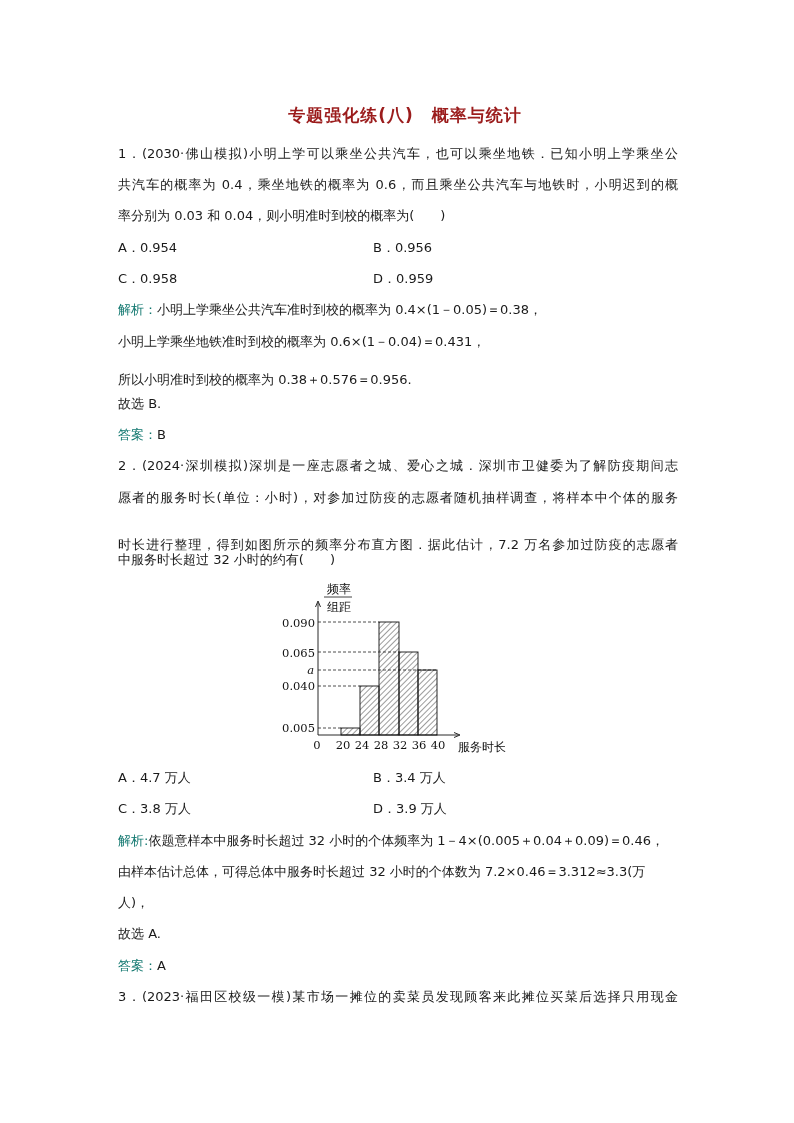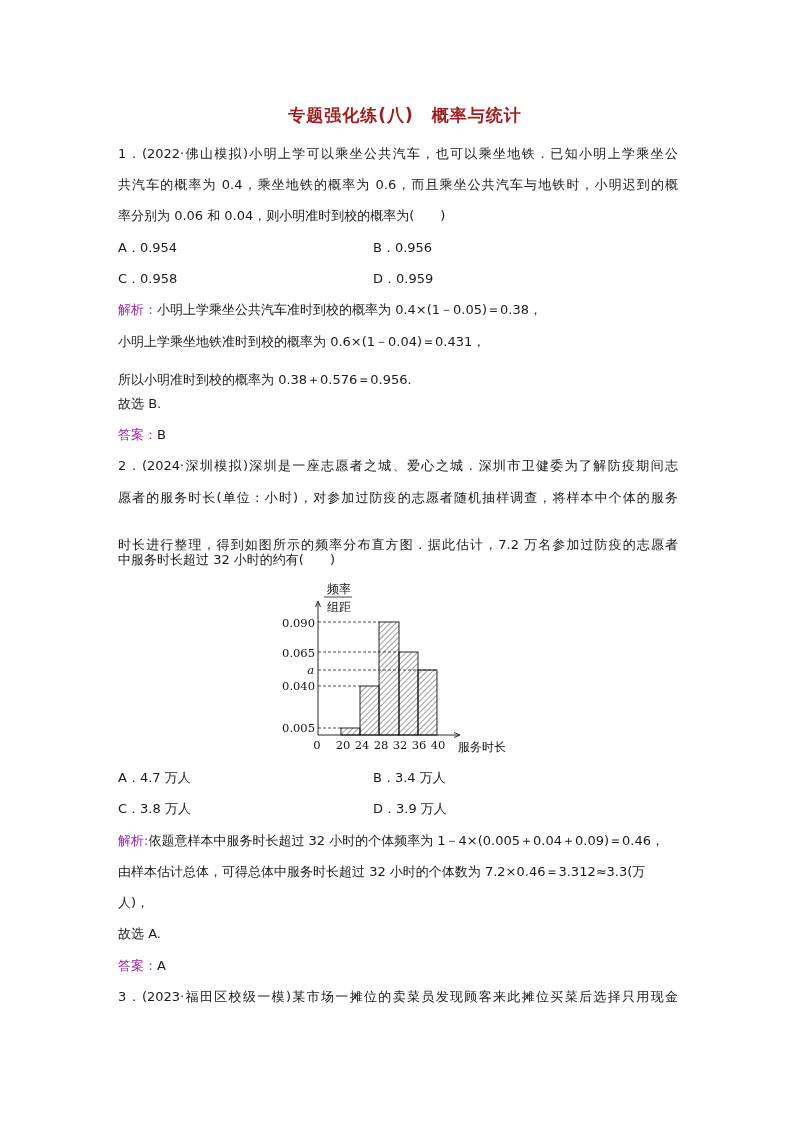--- a/index.html
+++ b/index.html
@@ -3,31 +3,31 @@
 <meta charset="utf-8">
 <style>
   html, body { margin: 0; padding: 0; background: #ffffff; }
   body { width: 794px; height: 1123px; position: relative; overflow: hidden;
          font-family: "DejaVu Sans", "Liberation Sans", sans-serif; color: #1a1a1a; }
   .page-title { position: absolute; top: 104px; left: 0; width: 794px; text-align: center;
                 font-size: 17px; font-weight: bold; color: #9b1c1c; letter-spacing: 1px; padding-left: 8px; }
   .line { position: absolute; left: 118px; font-size: 13px; line-height: 16px; white-space: nowrap; }
   .line.full { width: 560px; text-align: justify; text-align-last: justify; }
   .opt { position: absolute; font-size: 13px; line-height: 16px; white-space: nowrap; }
-  .label-red { color: #a21caf; }
+  .label-red { color: #0f766e; }
   .chart { position: absolute; left: 262px; top: 578px; width: 260px; height: 182px; }
 </style>
 </head>
 <body>
 
 <div class="page-title">专题强化练(八)　概率与统计</div>
 
-<div class="line full" style="top:146px">1．(2022·佛山模拟)小明上学可以乘坐公共汽车，也可以乘坐地铁．已知小明上学乘坐公</div>
+<div class="line full" style="top:146px">1．(2030·佛山模拟)小明上学可以乘坐公共汽车，也可以乘坐地铁．已知小明上学乘坐公</div>
 <div class="line full" style="top:177px">共汽车的概率为 0.4，乘坐地铁的概率为 0.6，而且乘坐公共汽车与地铁时，小明迟到的概</div>
-<div class="line" style="top:208px">率分别为 0.06 和 0.04，则小明准时到校的概率为(　　)</div>
+<div class="line" style="top:208px">率分别为 0.03 和 0.04，则小明准时到校的概率为(　　)</div>
 
 <div class="opt" style="top:240px; left:118px">A．0.954</div>
 <div class="opt" style="top:240px; left:373px">B．0.956</div>
 <div class="opt" style="top:271px; left:118px">C．0.958</div>
 <div class="opt" style="top:271px; left:373px">D．0.959</div>
 
 <div class="line" style="top:302px">
   <span class="label-red">解析：</span><span>小明上学乘坐公共汽车准时到校的概率为 0.4×(1－0.05)＝0.38，</span>
 </div>
 <div class="line" style="top:334px">小明上学乘坐地铁准时到校的概率为 0.6×(1－0.04)＝0.431，</div>

